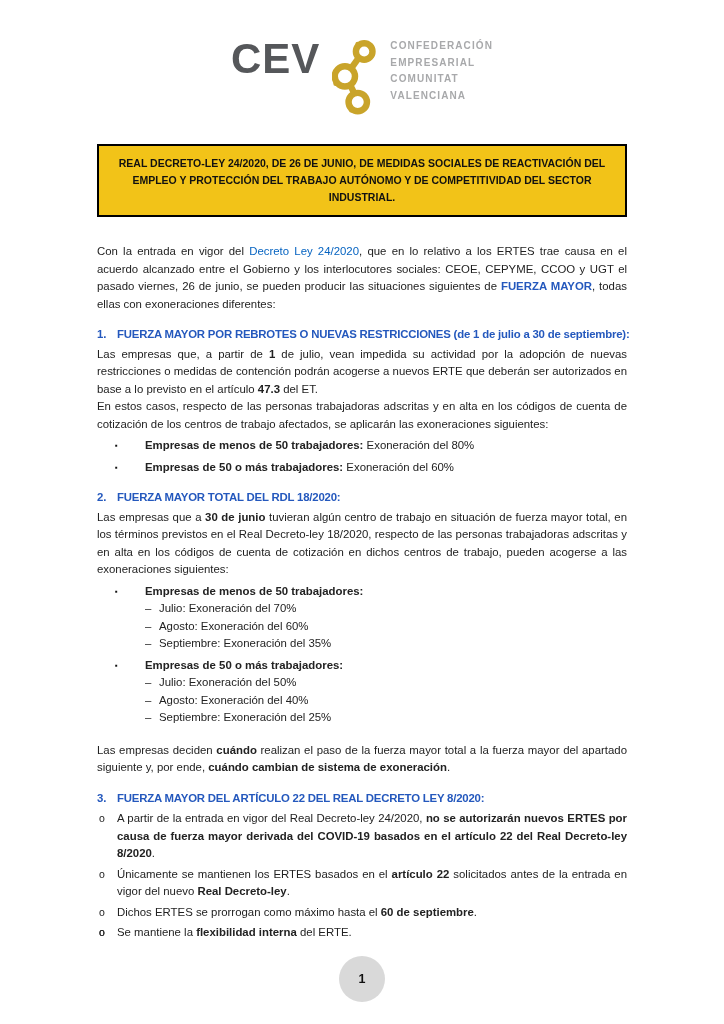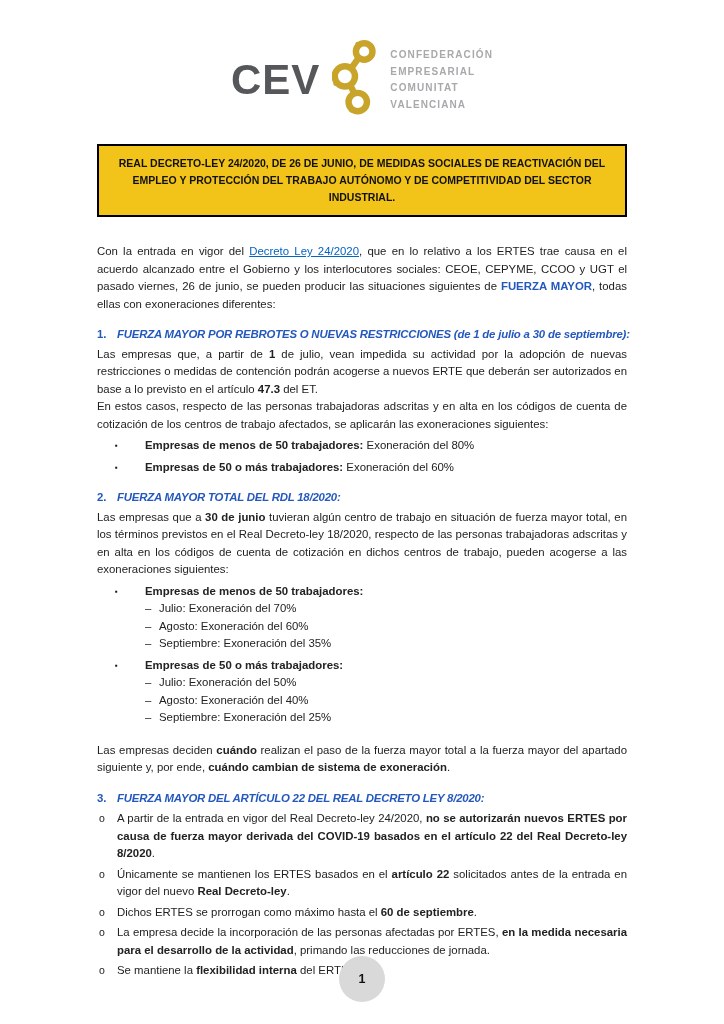--- a/index.html
+++ b/index.html
@@ -1,39 +1,39 @@
 <!DOCTYPE html>
 <html style="--heading-blue: #2458bd; --link-blue: #0563c1; --title-bg: #f2c318; --title-border: #000000; --logo-gold: #c9a42a; --logo-gray: #55575a; --logo-light-gray: #a8a9ab; --page-badge-bg: #d9d9d9;"><head>
 <meta charset="utf-8">
 <style>
   html,body{margin:0;padding:0;background:#ffffff;}
   body{width:724px;height:1024px;font-family:"Liberation Sans",sans-serif;position:relative;overflow:hidden;}
   .page{position:relative;width:724px;height:1024px;background:#fff;}
 
   
-  .logo{margin:0 auto;padding-top:38px;display:flex;justify-content:center;align-items:center;gap:12px;}
+  .logo{margin:0 auto;padding-top:38px;display:flex;justify-content:center;align-items:flex-start;gap:12px;}
   .logo-cev{font-size:42px;font-weight:bold;color:var(--logo-gray);letter-spacing:1px;line-height:1;}
   .logo-icon{width:46px;height:84px;display:block;}
   .logo-org{font-size:10px;color:var(--logo-light-gray);letter-spacing:1.1px;line-height:1.65;font-weight:bold;}
 
   
   .title-box{margin:22px 97px 0;background:var(--title-bg);border:2px solid var(--title-border);
     text-align:center;font-weight:bold;font-size:10.5px;line-height:1.62;color:#111;
     padding:9px 14px;box-sizing:border-box;}
 
   
   .content{margin:26px 97px 0;font-size:11.4px;line-height:17.5px;text-align:justify;color:#222;}
   .para{margin:0;}
   .b{font-weight:bold;}
   .blu{color:var(--heading-blue);font-weight:bold;}
-  .lnk{color:var(--link-blue);text-decoration:underline;cursor:pointer;}
+  .lnk{color:var(--link-blue);cursor:pointer;}
 
   .sec-h{display:flex;margin:13px 0 2px;color:var(--heading-blue);font-weight:bold;font-size:11.4px;line-height:17.5px;}
   .sec-num{width:20px;flex:none;}
-  .sec-title{white-space:nowrap;letter-spacing:-0.2px;font-style:italic;}
+  .sec-title{white-space:nowrap;letter-spacing:-0.2px;}
 
   ul.sq-list{list-style:none;margin:1px 0 0;padding:0;}
   ul.sq-list>li{position:relative;padding-left:48px;margin-top:4px;}
   .sq-mark{position:absolute;left:18px;top:0;font-size:8px;line-height:17.5px;color:#111;}
 
   .dash-list{margin-top:0;}
   .dash-row{position:relative;padding-left:14px;text-align:left;}
   .dash-mark{position:absolute;left:0;top:0;}
 
   ul.o-list{list-style:none;margin:2px 0 0;padding:0;}
@@ -163,21 +163,20 @@
         <li>
           <span class="o-mark">o</span>
           <span><span>Únicamente se mantienen los ERTES basados en el </span><span class="b">artículo 22</span><span> solicitados antes de la entrada en vigor del nuevo </span><span class="b">Real Decreto-ley</span><span>.</span></span>
         </li>
         <li>
           <span class="o-mark">o</span>
           <span><span>Dichos ERTES se prorrogan como máximo hasta el </span><span class="b">60 de septiembre</span><span>.</span></span>
         </li>
         <li>
           <span class="o-mark">o</span>
-          <span><span>La empresa decide la incorporación de las personas afectadas por ERTES, </span><span class="b">en la medida necesaria para el desarrollo de la actividad</span><span>, primando las reducciones de jornada.</span></span>
         </li>
         <li>
           <span class="o-mark">o</span>
           <span><span>Se mantiene la </span><span class="b">flexibilidad interna</span><span> del ERTE.</span></span>
         </li>
       </ul>
     </section>
 
   </div>
 

